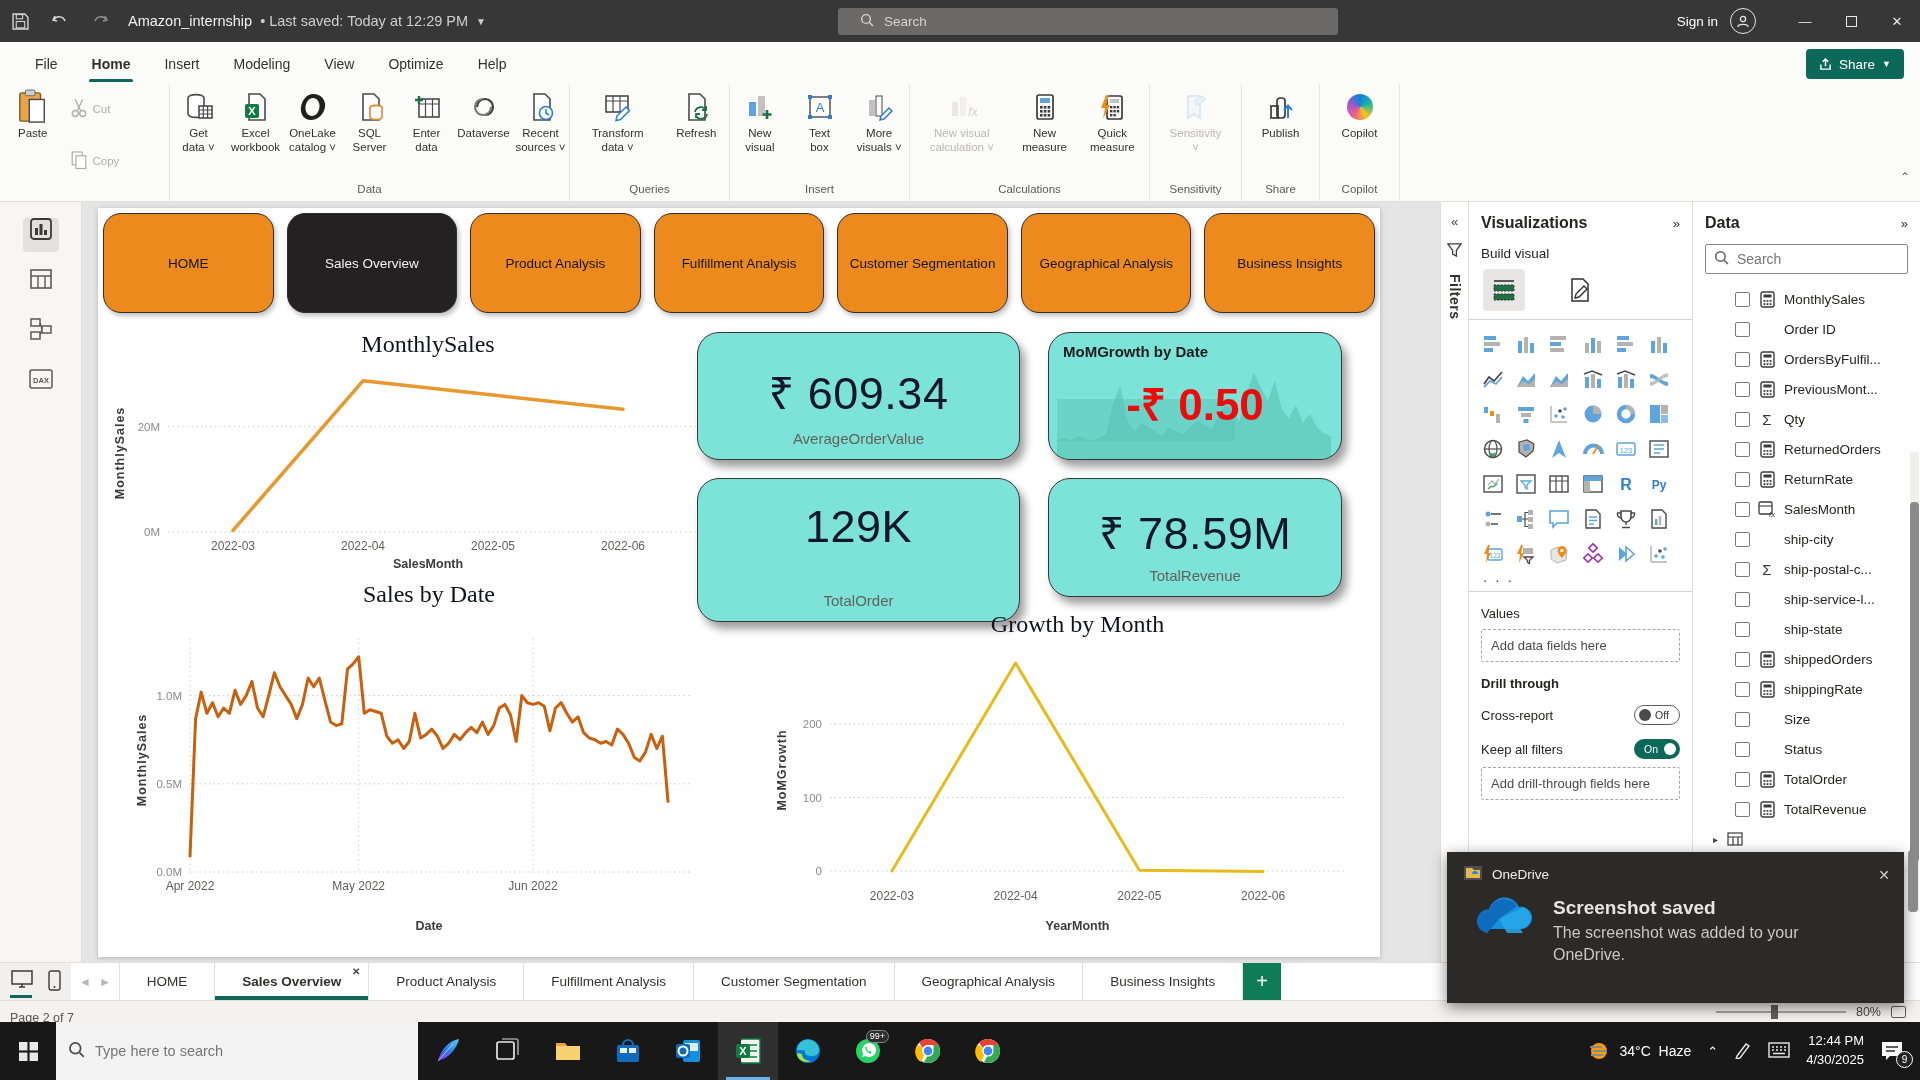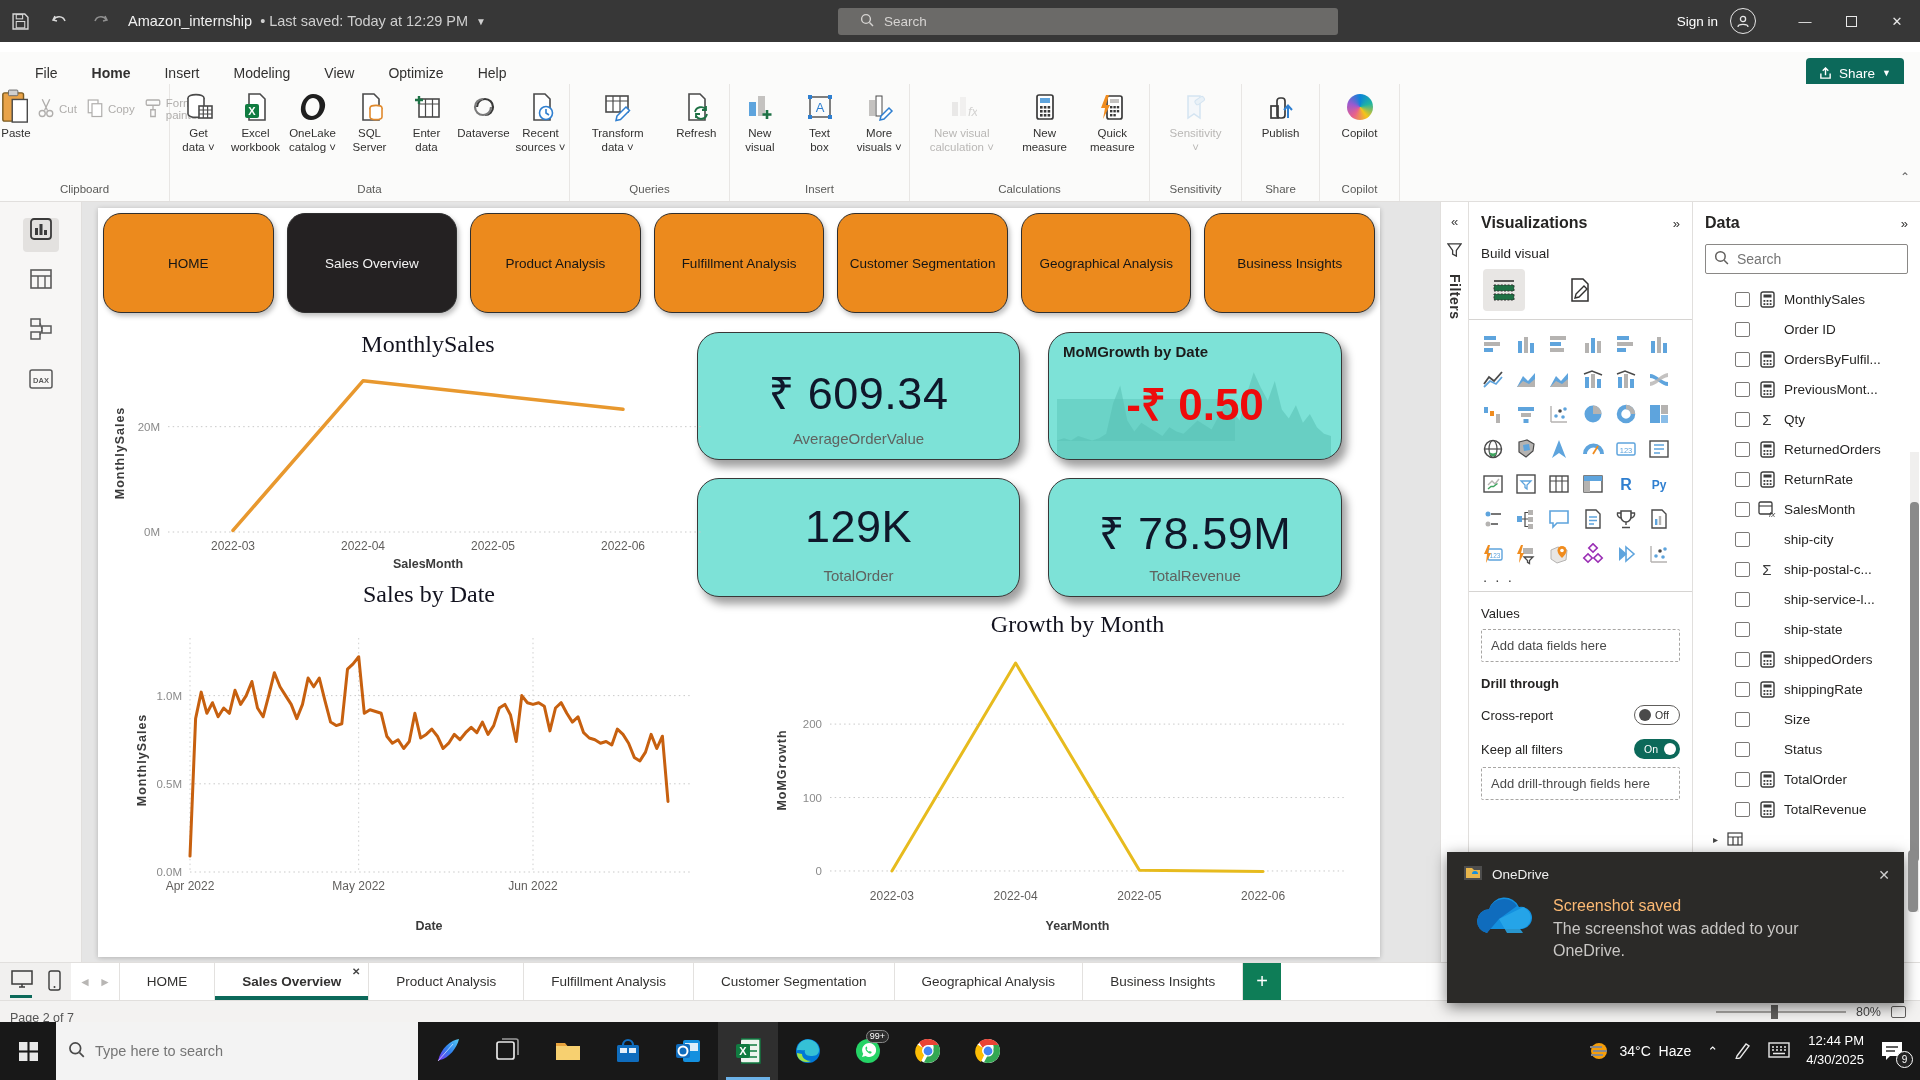--- a/index.html
+++ b/index.html
@@ -9,37 +9,37 @@
 .titlebar{position:absolute;left:0;top:0;width:1920px;height:42px;background:#373737;display:flex;align-items:center;color:#e8e8e8}
 .tb-icon{width:40px;height:42px;display:flex;align-items:center;justify-content:center;color:#d8d8d8}
 .tb-title{font-size:14.5px;color:#f1f1f1;margin-left:8px;white-space:nowrap}
 .tb-caret{font-size:10px;margin-left:8px;color:#cfcfcf}
 .tb-search{position:absolute;left:838px;top:8px;width:500px;height:27px;background:#6b6a68;border-radius:3px;display:flex;align-items:center;padding-left:22px;color:#d6d4d2;font-size:13.5px;gap:10px}
 .tb-right{position:absolute;right:0;top:0;height:42px;display:flex;align-items:center}
 .signin{font-size:13.5px;color:#fff;margin-right:12px}
 .avatar{width:26px;height:26px;border-radius:50%;border:1.6px solid #e6e6e6;display:flex;align-items:center;justify-content:center;margin-right:26px}
 .winbtn{width:46px;height:42px;display:flex;align-items:center;justify-content:center;color:#e8e8e8;font-size:13px}
 
-.menubar{position:absolute;left:0;top:52px;width:1920px;height:42px;background:#fbfbfa;display:flex;align-items:center;padding-left:18px}
+.menubar{position:absolute;left:0;top:43px;width:1920px;height:42px;background:#fbfbfa;display:flex;align-items:center;padding-left:18px}
 .menu-item{padding:0 17px;font-size:14px;color:#323130;height:42px;display:flex;align-items:center;position:relative}
 .menu-item.active{font-weight:bold}
 .menu-item.active::after{content:"";position:absolute;left:14px;right:14px;bottom:3px;height:3px;background:#0c695a;border-radius:2px}
 .share-btn{position:absolute;right:16px;top:6px;height:30px;background:#0c695a;color:#fff;border-radius:4px;display:flex;align-items:center;gap:7px;padding:0 13px;font-size:13.5px}
 
 .ribbon{position:absolute;left:0;top:84px;width:1920px;height:118px;background:#fbfbfa;border-bottom:1px solid #e1dfdd;display:flex}
 .rgroup{display:flex;flex-direction:column;border-right:1px solid #e8e6e4;flex:none}
 .rbtns{flex:1;display:flex;align-items:flex-start;justify-content:space-evenly;padding-top:7px}
 .rlabel{text-align:center;font-size:11.5px;color:#5a5a58;padding:2px 6px 6px;white-space:nowrap}
 .rbtn{display:flex;flex-direction:column;align-items:center;width:62px;text-align:center}
 .rbtn.wide{width:92px}
 .rbtn .ric{width:32px;height:32px;display:flex;align-items:center;justify-content:center}
 .rbtn .rtxt{font-size:11.5px;color:#323130;line-height:1.2;margin-top:4px;white-space:nowrap}
 .rbtn.disabled .rtxt{color:#b9b7b5}
 .rbtn.disabled .ric{opacity:.4}
-.clip-col{display:flex;gap:4px;padding-top:2px}
+.clip-col{display:flex;flex-direction:column;gap:20px;padding-top:2px}
 .clip-sm{display:flex;align-items:center;gap:5px;font-size:11.5px;color:#b0aeac}
 .ribbon-collapse{position:absolute;right:10px;top:170px;color:#666;font-size:12px}
 
 .main{position:absolute;left:0;top:202px;width:1920px;height:760px;display:flex}
 .leftstrip{width:82px;background:#f7f6f5;border-right:1px solid #e1dfdd;display:flex;flex-direction:column;align-items:center;padding-top:16px;gap:16px}
 .viewicon{width:36px;height:34px;display:flex;justify-content:center;border-radius:4px}
 .viewicon.sel{background:#e3e1df}
 .canvas{width:1358px;background:#e5e5e5;position:relative}
 .page{position:absolute;left:16px;top:6px;width:1282px;height:749px;background:#fff;box-shadow:0 1px 5px rgba(0,0,0,.22)}
 
@@ -122,21 +122,21 @@
 .tray-txt{font-size:14px;color:#fff}
 .clockbox{text-align:right;font-size:13px;line-height:1.45}
 .tk-weather{display:flex;align-items:center;gap:9px}
 .notifico{position:relative;width:26px;height:22px}
 .ncount{position:absolute;right:-7px;bottom:-6px;width:17px;height:17px;border-radius:50%;background:#232323;border:1.4px solid #fff;color:#fff;font-size:10px;display:flex;align-items:center;justify-content:center}
 
 .toast{position:absolute;left:1447px;top:852px;width:457px;height:151px;background:#2b2a28;box-shadow:0 4px 14px rgba(0,0,0,.5);color:#fff;z-index:50}
 .toast-h{display:flex;align-items:center;gap:9px;padding:12px 14px 0 16px;font-size:13.5px;color:#f0f0f0}
 .toast-x{margin-left:auto;color:#cfcfcf;font-size:14px}
 .toast-body{display:flex;gap:18px;padding:12px 14px 0 26px;align-items:flex-start}
-.toast-title{font-size:16px;font-weight:normal;color:#fdba74}
+.toast-title{font-size:19px;font-weight:bold;color:#e5e5e5}
 .toast-text{font-size:16px;color:#c9c7c5;line-height:1.35;margin-top:3px}
 .hidden-scroll{position:absolute;right:2px;top:850px;width:10px;height:62px;background:#8a8a8a;z-index:60;border-radius:4px}
 text{font-family:"Liberation Sans",sans-serif}
 .ctitle{font-family:"Liberation Serif",serif}
 </style>
 </head>
 <body>
 
 <div class="titlebar">
   <span class="tb-icon">
@@ -527,21 +527,21 @@
         <div class="klab">AverageOrderValue</div>
       </div>
       <div class="kpi" style="left:950px;top:124px;width:294px;height:128px">
         <svg id="sparkline" width="294" height="128">
             <rect x="8" y="66" width="178" height="42" fill="#5fc9bc" opacity="0.6"></rect>
             <path d="M8 128 L8.0 107.4 L15.0 105.2 L22.1 107.4 L29.1 103.0 L36.1 105.2 L43.1 107.4 L50.2 105.2 L57.2 100.8 L64.2 70.0 L71.2 52.4 L78.3 87.6 L85.3 98.6 L92.3 89.8 L99.3 94.2 L106.4 98.6 L113.4 103.0 L120.4 94.2 L127.4 98.6 L134.5 100.8 L141.5 94.2 L148.5 87.6 L155.5 92.0 L162.6 96.4 L169.6 83.2 L176.6 70.0 L183.6 78.8 L190.7 87.6 L197.7 61.2 L204.7 39.2 L211.7 54.6 L218.8 67.8 L225.8 48.0 L232.8 76.6 L239.8 85.4 L246.9 72.2 L253.9 89.8 L260.9 81.0 L267.9 94.2 L275.0 100.8 L282.0 103.0 L282 128 Z" fill="#57bfb2" opacity="0.55"></path>
           </svg>
         <div class="ktitle">MoMGrowth by Date</div>
         <div class="kred" style="top:40px">-₹ 0.50</div>
       </div>
-      <div class="kpi" style="left:599px;top:270px;width:323px;height:119px">
+      <div class="kpi" style="left:599px;top:270px;width:323px;height:144px">
         <div class="kval" style="top:22px">129K</div>
         <div class="klab">TotalOrder</div>
       </div>
       <div class="kpi" style="left:950px;top:270px;width:294px;height:119px">
         <div class="kval" style="top:22px">₹ 78.59M</div>
         <div class="klab">TotalRevenue</div>
       </div>
 
       <div class="chart" id="chart0" style="left: 10px; top: 118px; width: 600px; height: 250px;">
           <svg width="600" height="250">

